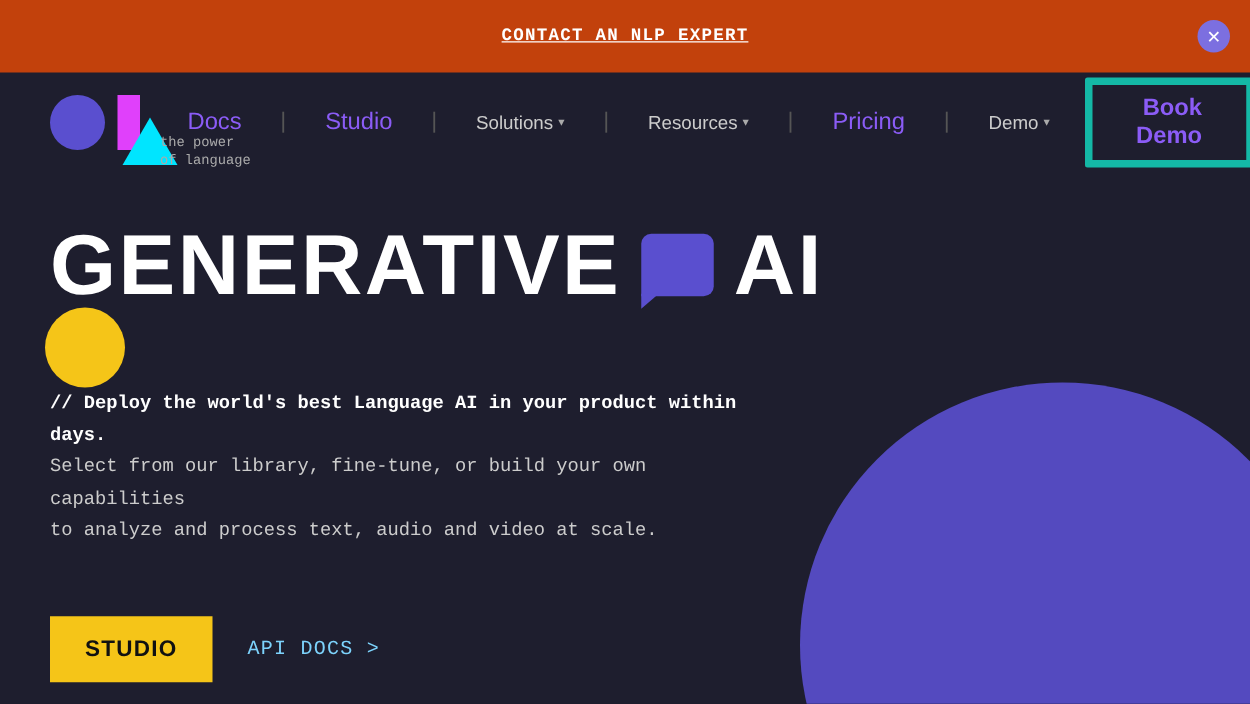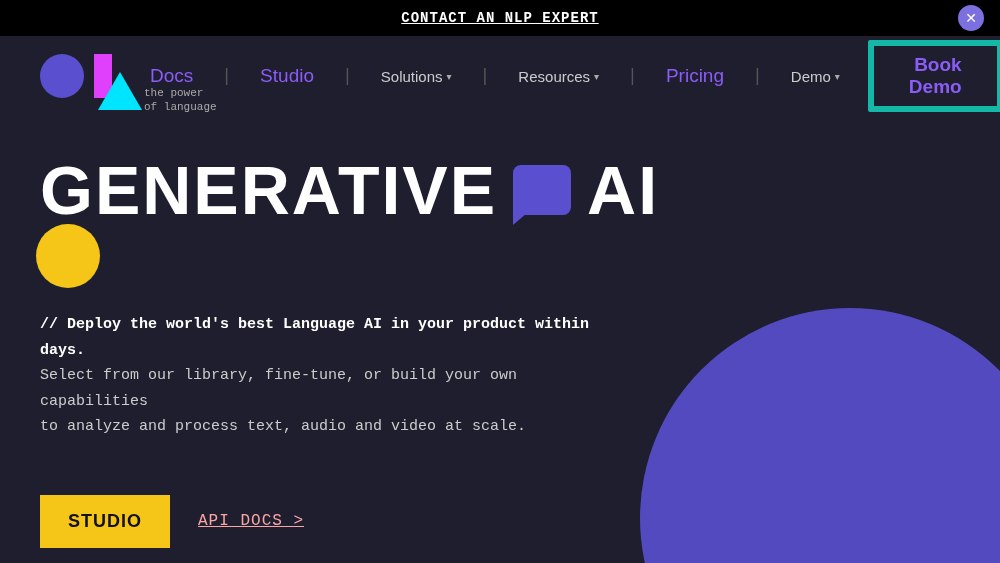--- a/index.html
+++ b/index.html
@@ -9,27 +9,27 @@
       overflow: hidden;
       font-family: 'Courier New', Courier, monospace;
       background-color: #1e1e2e;
       color: #ffffff;
       position: relative;
     }
 
     
     .top-banner {
       width: 100%;
-      background-color: #000000;
+      background-color: #c2410c;
       padding: 8px 20px;
       display: flex;
       align-items: center;
       justify-content: center;
       position: relative;
-      height: 36px;
+      height: 58px;
     }
     .top-banner a {
       color: #fff;
       text-decoration: underline;
       font-size: 14px;
       font-weight: bold;
       letter-spacing: 1px;
       text-transform: uppercase;
     }
     .banner-close {
@@ -97,21 +97,21 @@
       border-bottom: 38px solid #00e5ff;
       position: absolute;
       left: 58px;
       top: 36px;
     }
     .logo-text {
       font-size: 11px;
       color: #aaa;
       line-height: 1.3;
       position: absolute;
-      left: 104px;
+      left: 88px;
       top: 50px;
       white-space: nowrap;
     }
 
     .nav-links {
       display: flex;
       align-items: center;
       gap: 28px;
       margin-left: auto;
       margin-right: 24px;
@@ -161,21 +161,20 @@
       overflow: hidden;
     }
 
     .hero-title {
       font-size: 68px;
       font-weight: 900;
       line-height: 1.0;
       letter-spacing: 2px;
       text-transform: uppercase;
       font-family: Arial, Helvetica, sans-serif;
-      margin-bottom: 24px;
     }
     .hero-title .line1,
     .hero-title .line2 {
       display: flex;
       align-items: center;
       gap: 12px;
     }
     .chat-bubble-icon {
       display: inline-block;
       width: 58px;
@@ -231,24 +230,23 @@
       border: none;
       padding: 16px 28px;
       font-size: 18px;
       font-weight: 900;
       font-family: Arial, sans-serif;
       cursor: pointer;
       letter-spacing: 1px;
       text-transform: uppercase;
     }
     .api-docs-link {
-      color: #fca5a5;
+      color: #7dd3fc;
       font-size: 16px;
       font-family: 'Courier New', Courier, monospace;
-      text-decoration: underline;
       cursor: pointer;
       text-transform: uppercase;
       letter-spacing: 1px;
     }
 
     
     .bg-circle {
       position: absolute;
       right: -60px;
       bottom: -180px;

